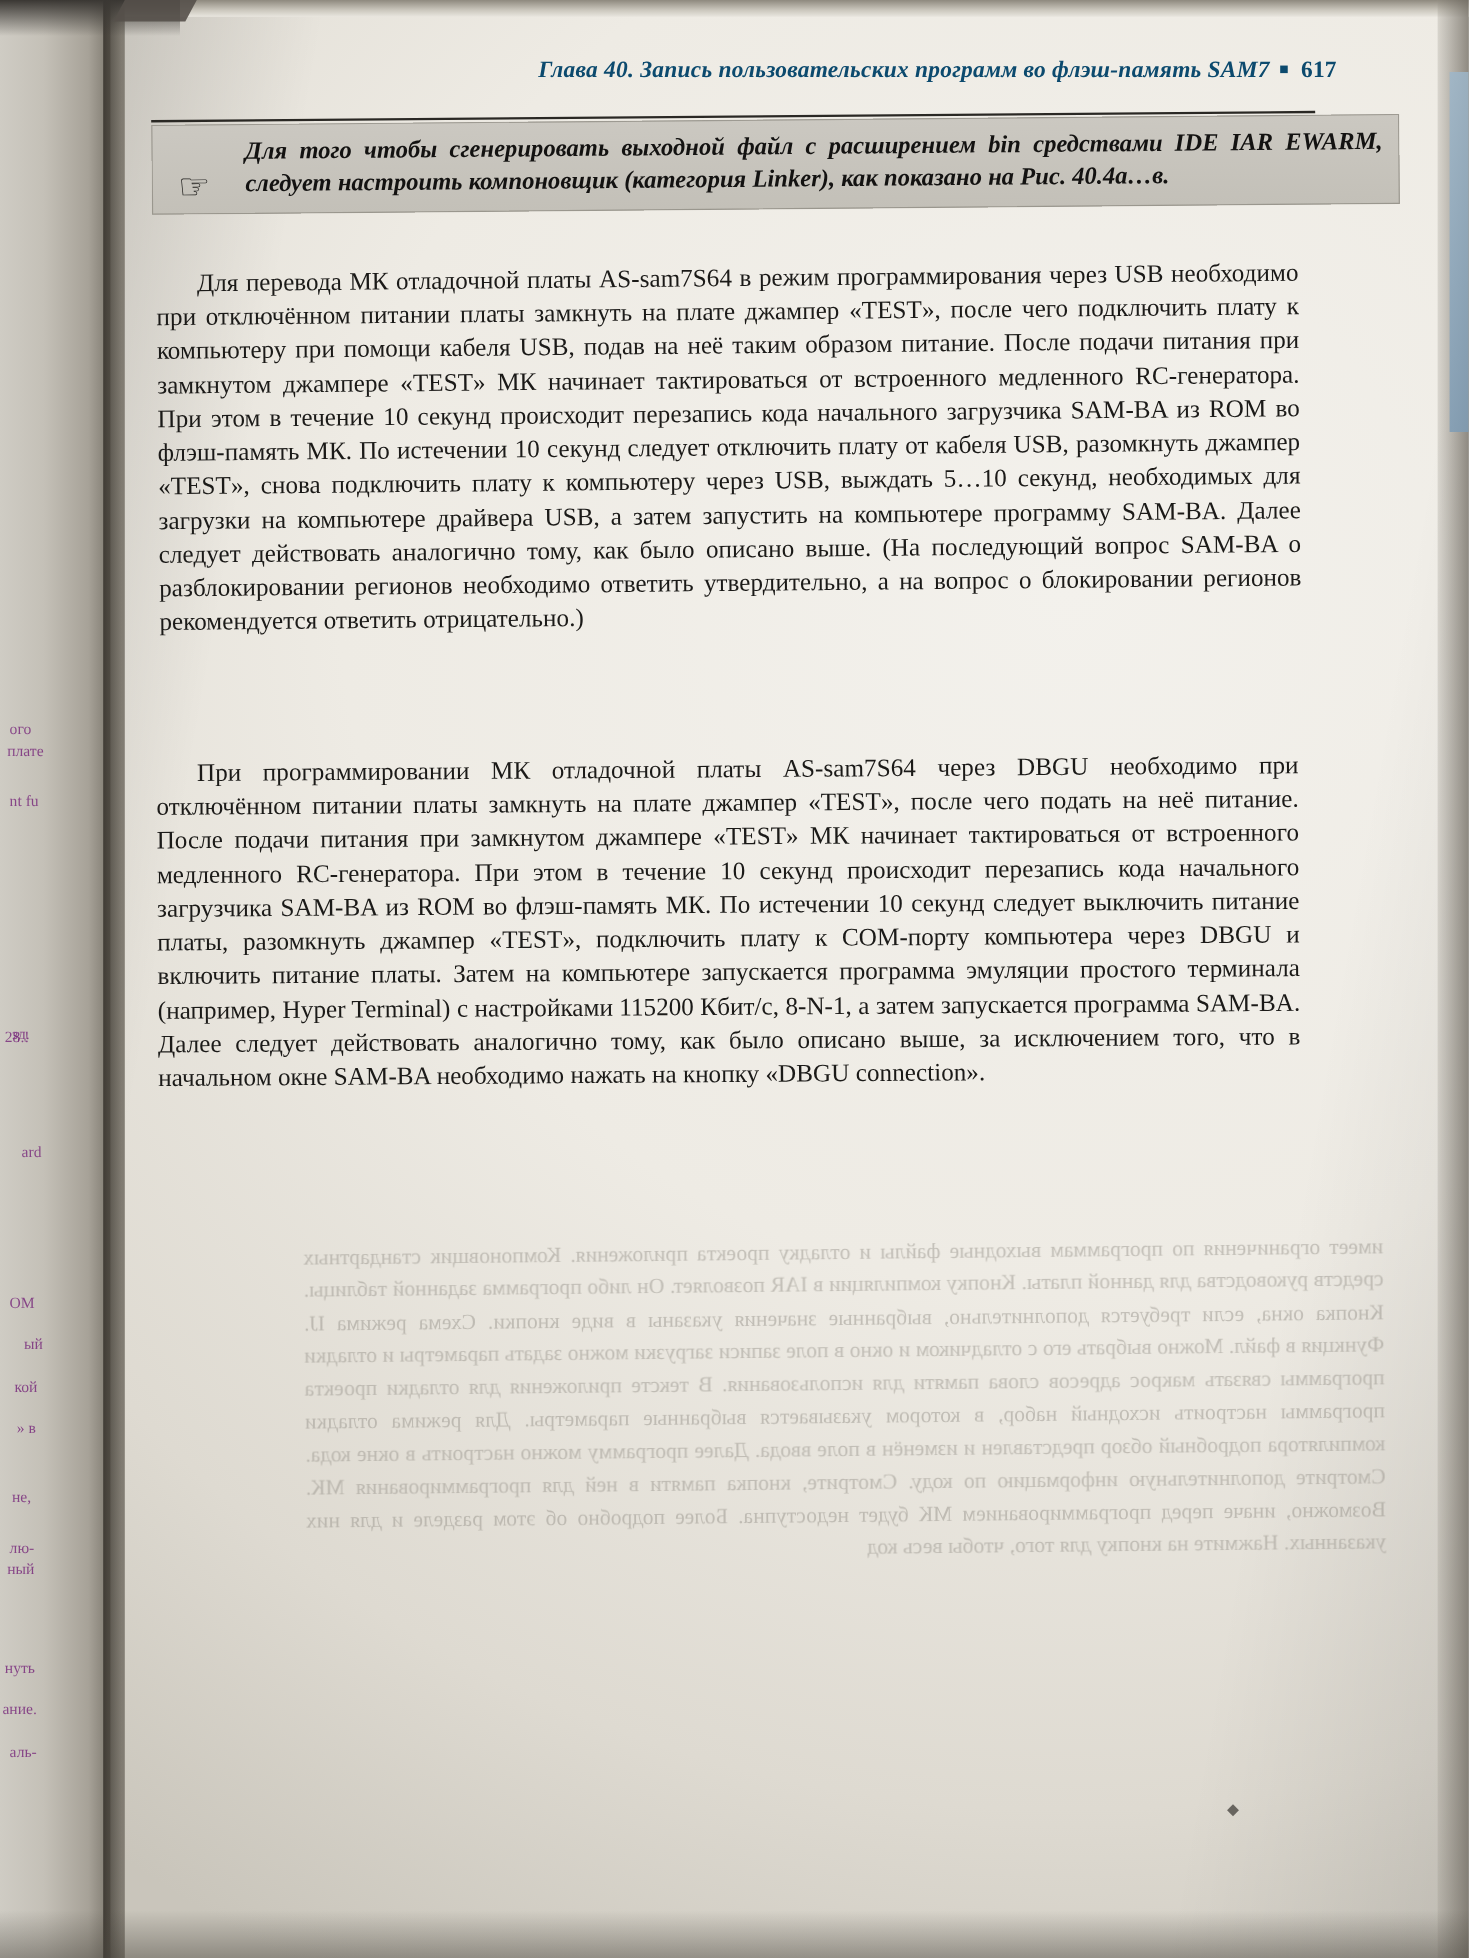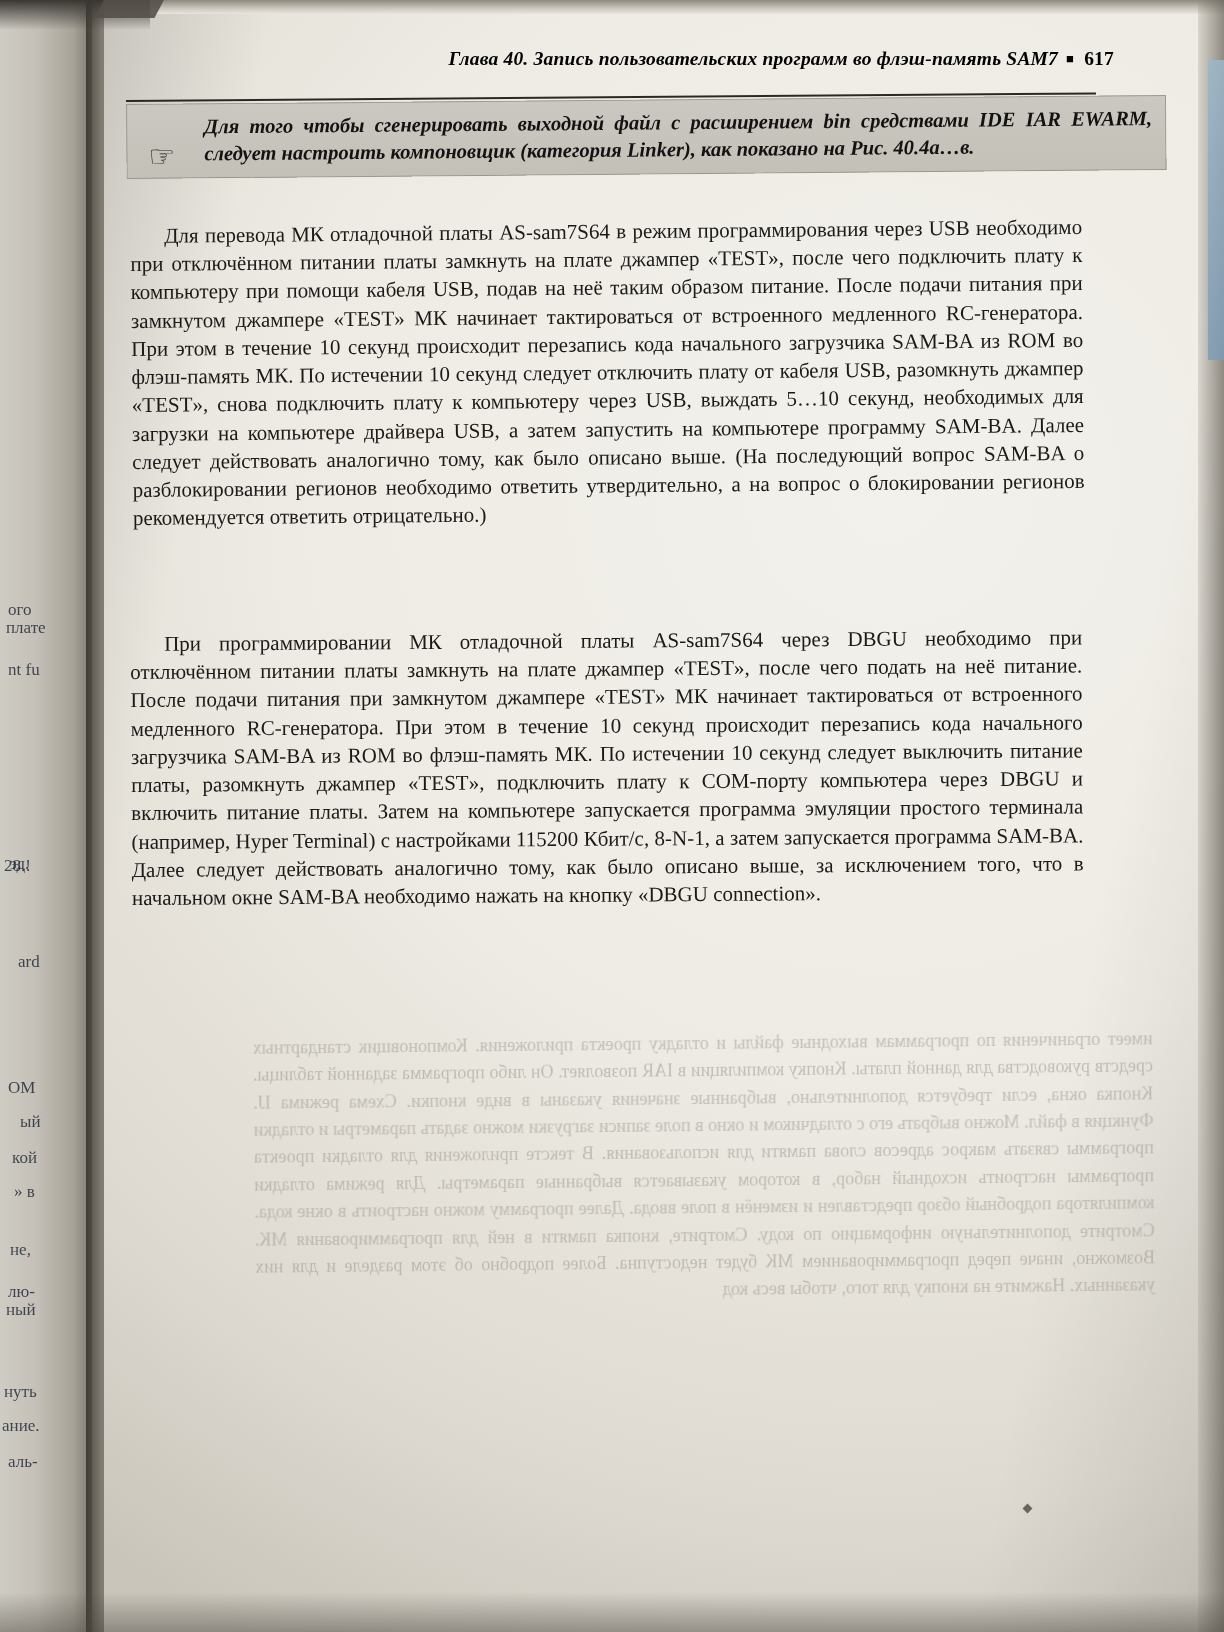--- a/index.html
+++ b/index.html
@@ -86,22 +86,22 @@
   .bottom-shadow {
     position: absolute;
     left: 0; bottom: 0;
     width: 1224px; height: 40px;
     background: linear-gradient(0deg, rgba(70,66,58,0.45), rgba(70,66,58,0));
   }
 
   
   .left-frag {
     position: absolute;
-    color: #0f172a;
-    font-size: 17px;
+    color: #701a75;
+    font-size: 13px;
     font-family: "Liberation Serif", serif;
     opacity: 0.75;
     white-space: nowrap;
   }
 
   
   .content {
     position: absolute;
     left: 104px; top: 0;
     width: 1120px; height: 1632px;
@@ -109,21 +109,21 @@
   }
   .running-head {
     position: absolute;
     left: 0; top: 48px;
     width: 1010px;
     text-align: right;
     font-style: italic;
     font-weight: bold;
     font-size: 19.5px;
     letter-spacing: 0.2px;
-    color: #000000;
+    color: #0c4a6e;
   }
   .running-head .pagenum {
     font-style: normal;
     font-weight: bold;
   }
   .running-head .sq {
     font-style: normal;
     font-size: 13px;
     vertical-align: 2px;
     margin: 0 10px 0 8px;

